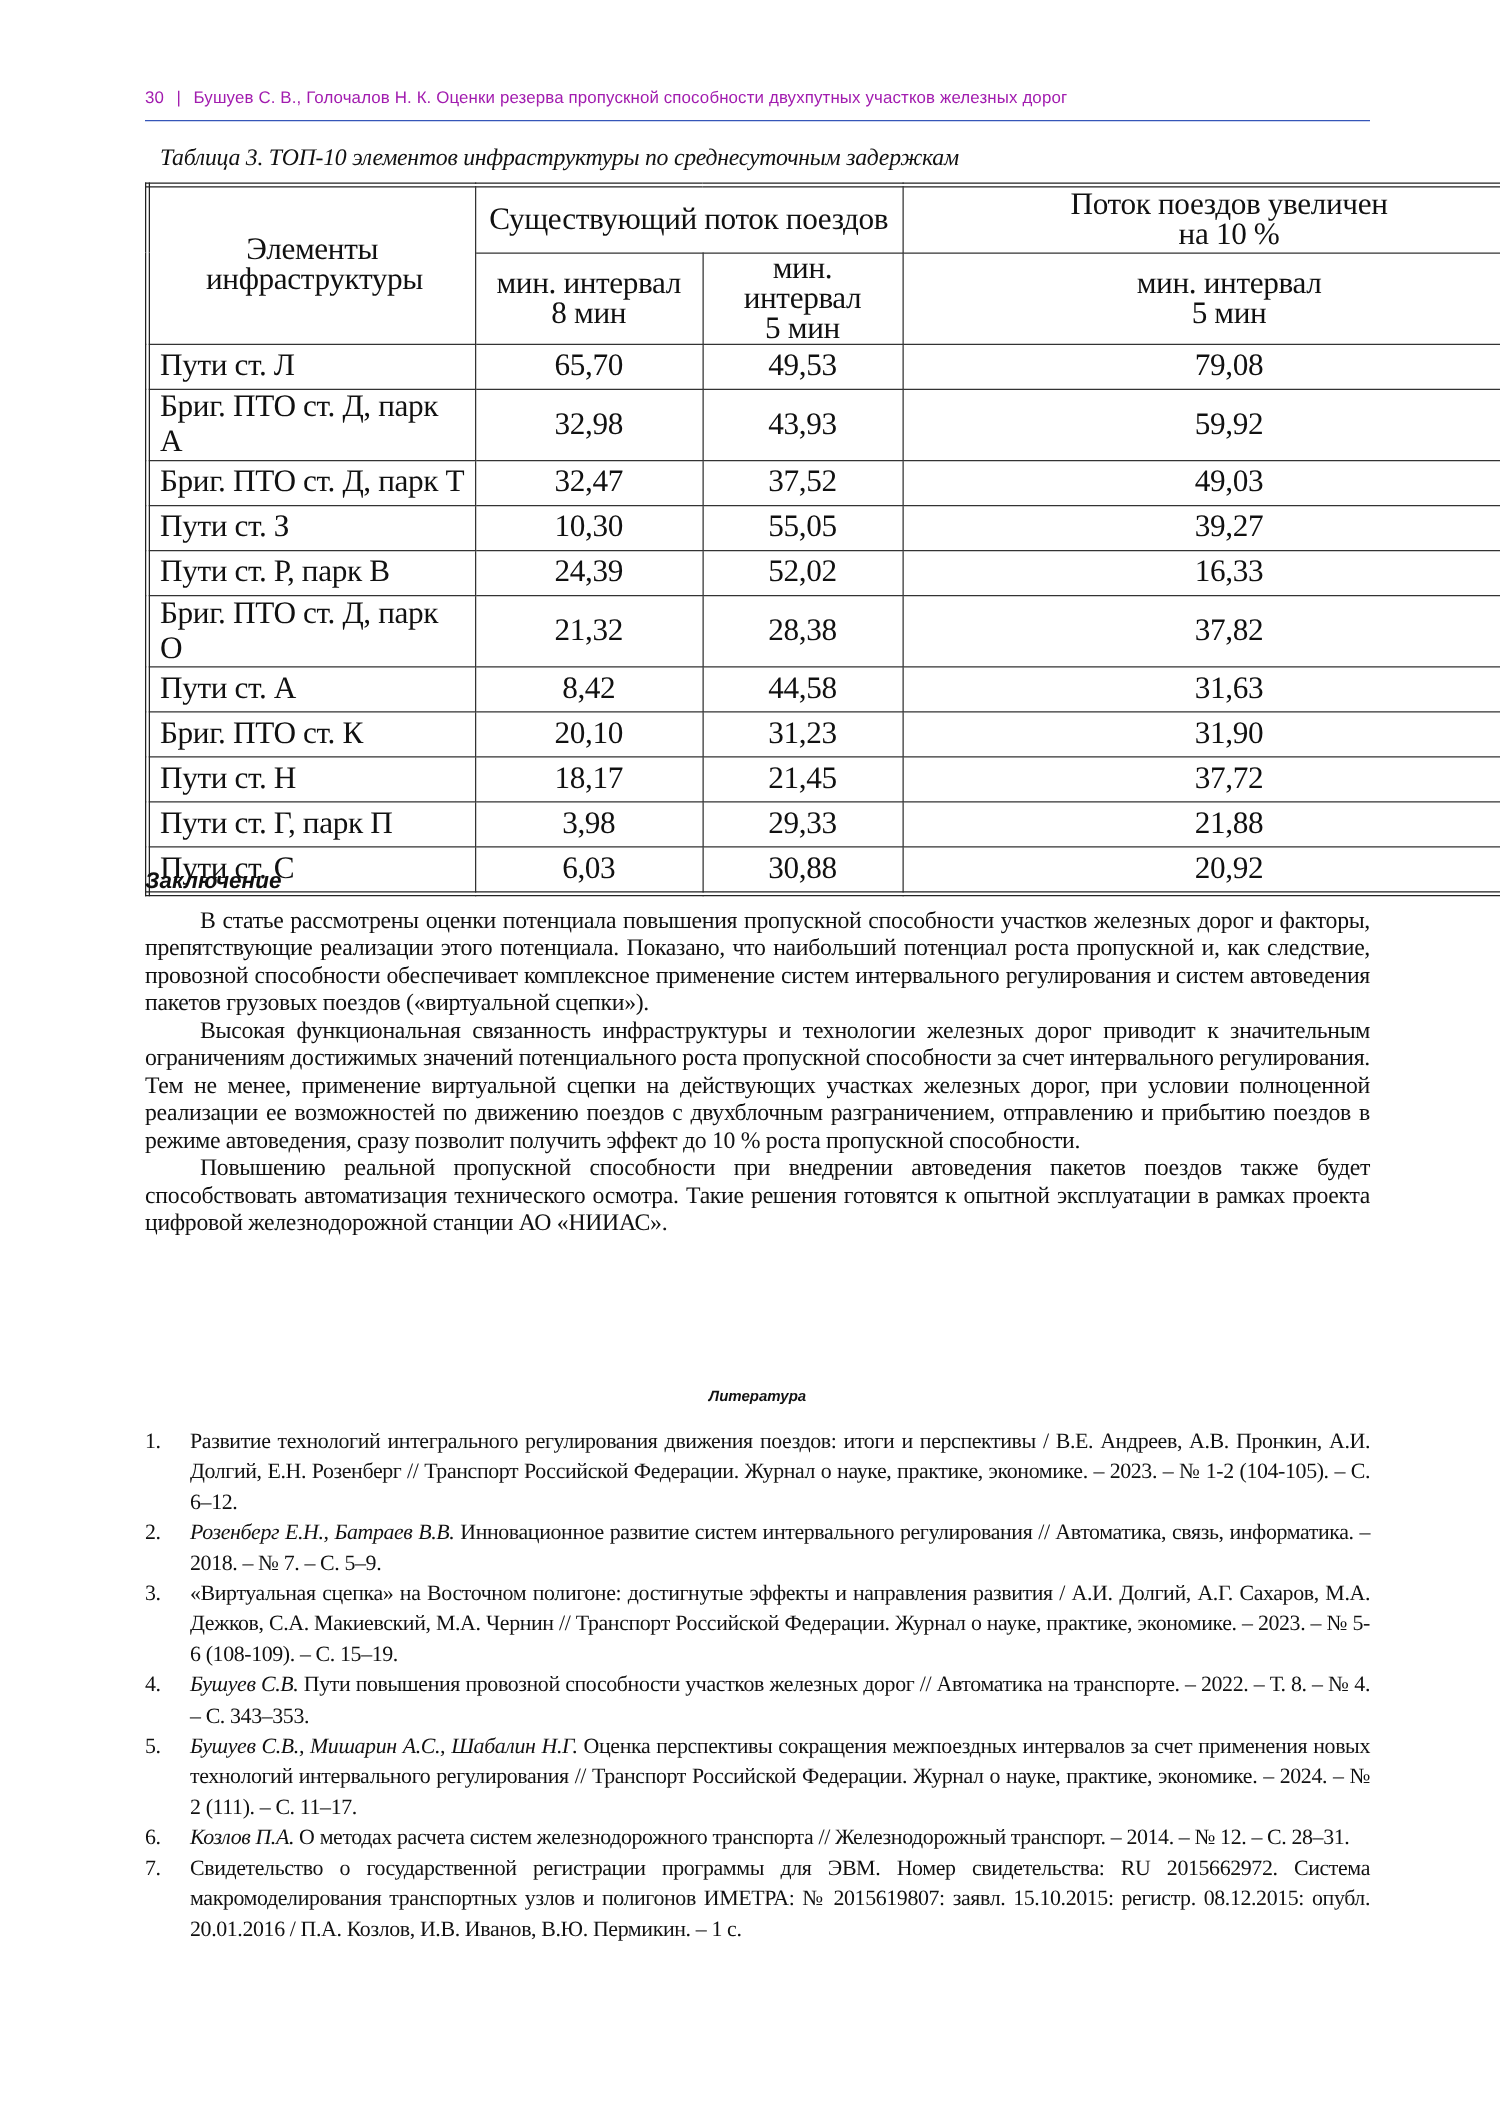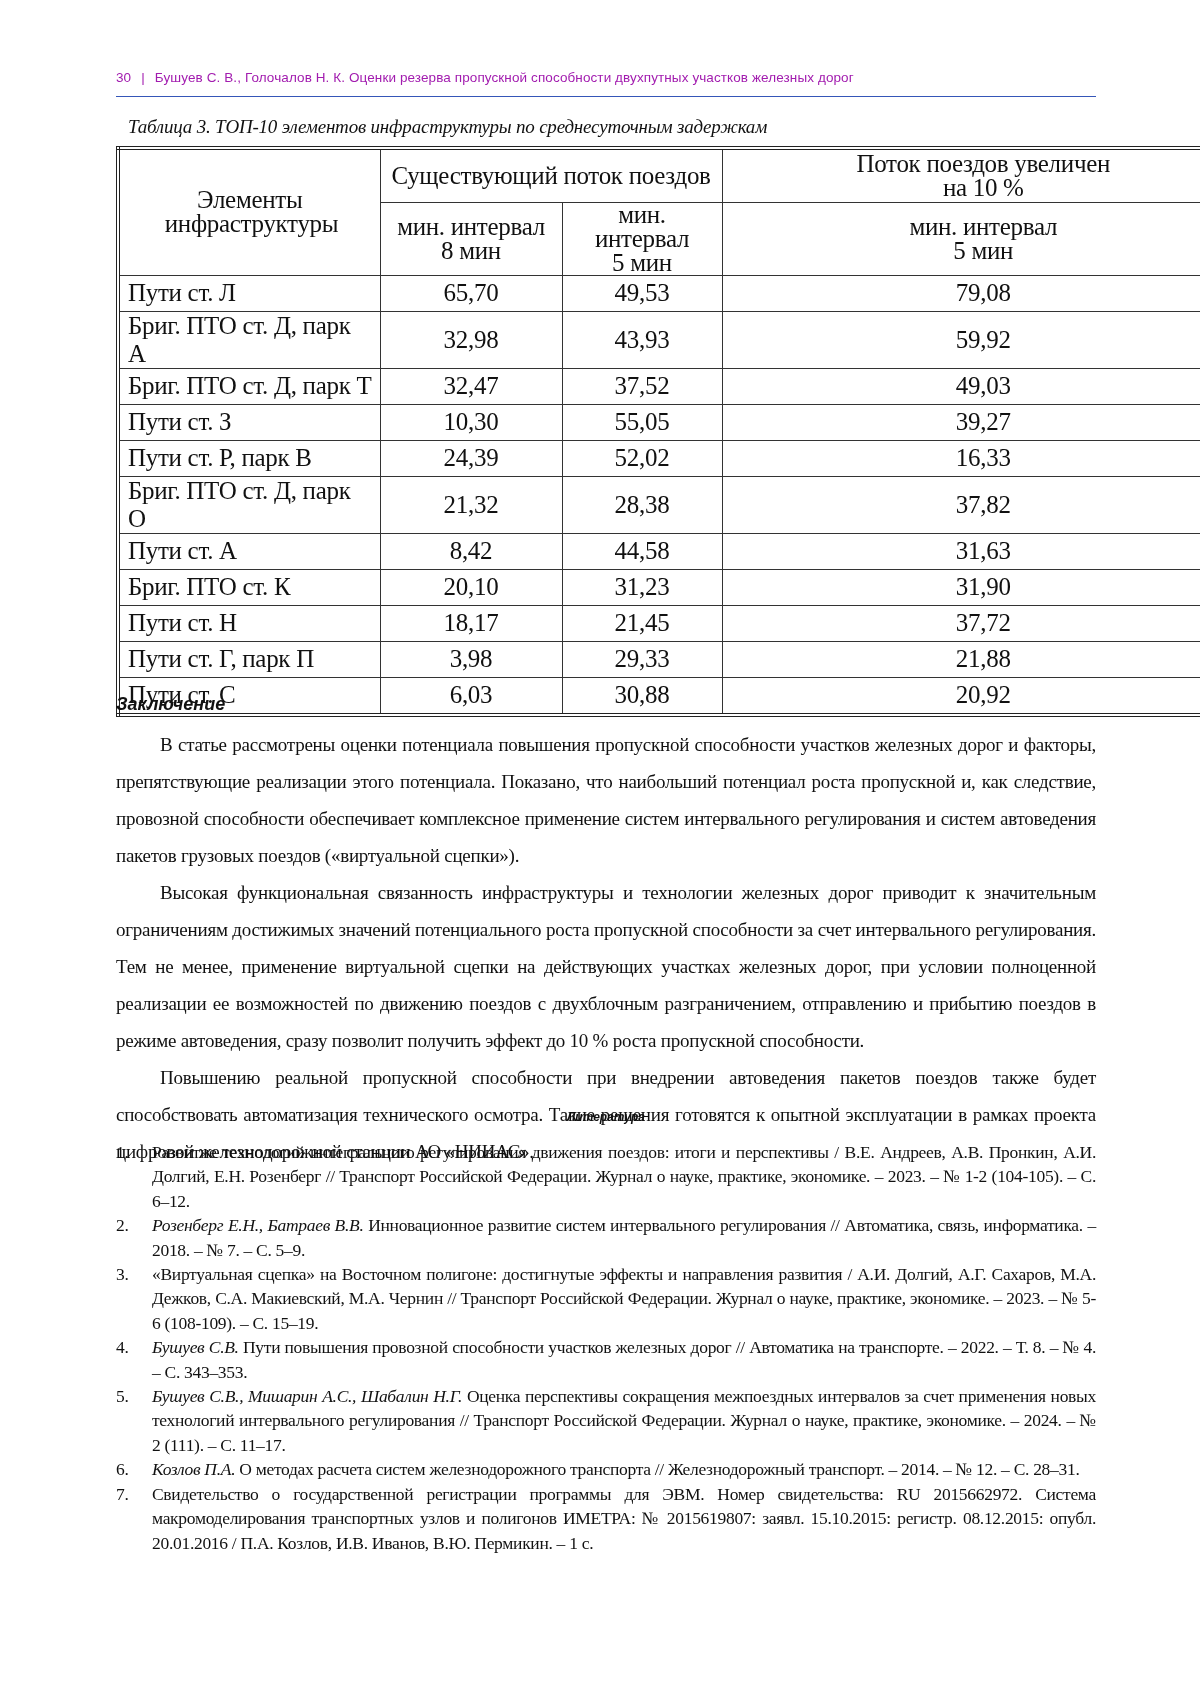--- a/index.html
+++ b/index.html
@@ -31,21 +31,21 @@
     .data-table td { height: 35px; text-align: center; margin-top: 13px; }
     .data-table td.name { text-align: left; }
     .col-name { width: 262px; } .col-a { width: 182px; } .col-b { width: 160px; } .col-c { width: auto; }
 
     .section-title {
       position: absolute; top: 694px; left: 0;
       font-family: Liberation Sans, sans-serif; font-style: italic; font-weight: bold; font-size: 18px;
     }
     .body-text {
       position: absolute; top: 726px; left: 0; width: 980px;
-      font-family: "Liberation Serif", serif; font-size: 19px; line-height: 37px; text-align: justify;
+      font-family: "Liberation Serif", serif; font-size: 19px; line-height: 22px; text-align: justify;
       letter-spacing: -0.25px;
     }
     .body-text p { margin: 0; text-indent: 44px; }
 
     .refs-title {
       position: absolute; top: 1110px; left: 0; width: 980px; text-align: center;
       font-family: "Liberation Sans", sans-serif; font-style: italic; font-weight: bold; font-size: 12px;
     }
     .refs {
       position: absolute; top: 1140px; left: 0; width: 980px; margin: 0; padding: 0; list-style: none;

